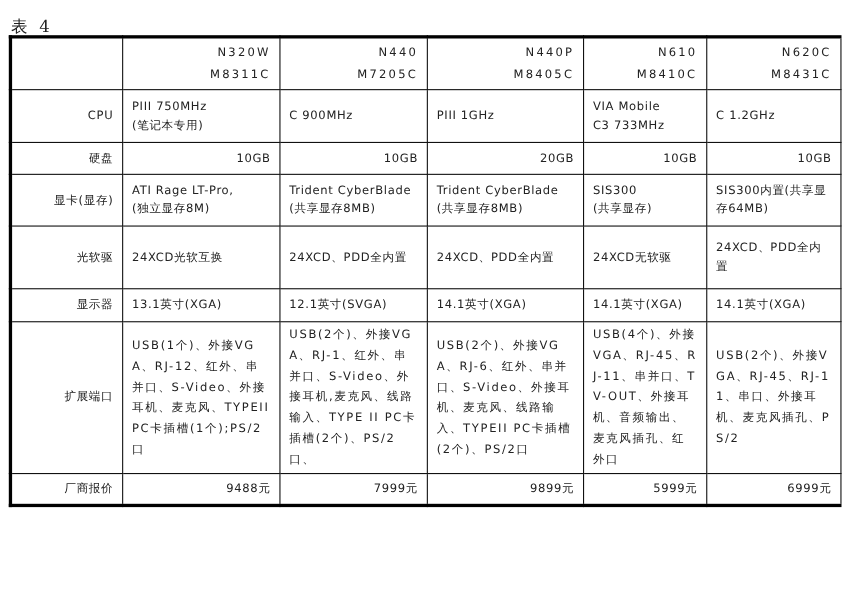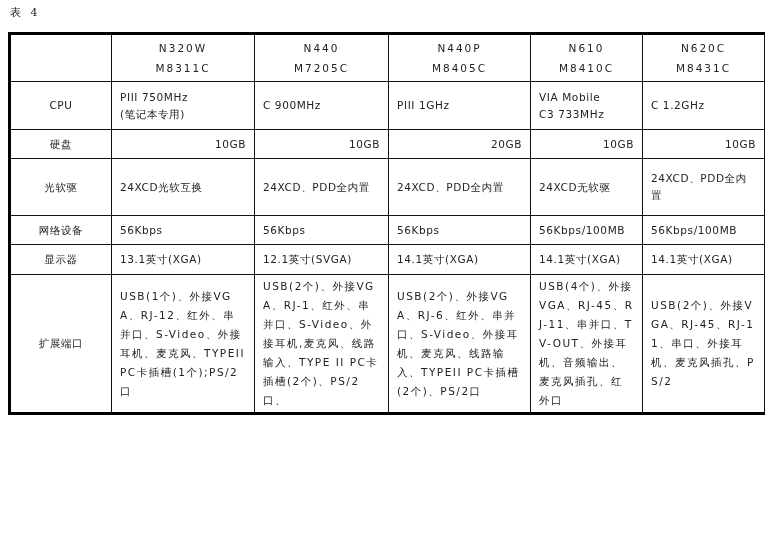--- a/index.html
+++ b/index.html
@@ -2,23 +2,23 @@
 <html><head>
 <meta charset="utf-8">
 <style>
   html, body { margin: 0; padding: 0; background: #ffffff; }
   body {
     width: 773px; height: 551px; position: relative; overflow: hidden;
     font-family: "DejaVu Sans", "Liberation Sans", sans-serif;
     color: #1a1a1a;
   }
   .caption {
-    position: absolute; left: 10px; top: 5px;
+    position: absolute; left: 10px; top: 15px;
     font-family: "DejaVu Serif", "Liberation Serif", serif;
-    font-size: 11px; letter-spacing: 3px; color: #222;
+    font-size: 15px; letter-spacing: 3px; color: #222;
   }
   table.spec {
     position: absolute; left: 8px; top: 32px;
     width: 755px;
     border-collapse: collapse;
     table-layout: fixed;
     border: 3px solid #000;
     border-right: 1px dashed #333;
   }
   table.spec td, table.spec th {
@@ -26,25 +26,25 @@
     font-size: 10.5px;
     font-weight: normal;
     line-height: 17px;
     padding: 2px 8px;
     vertical-align: middle;
     letter-spacing: 0.6px;
     color: #222;
     word-break: break-all;
   }
   table.spec th.model {
-    text-align: center;
+    text-align: right;
     line-height: 20px;
     letter-spacing: 2px;
   }
-  td.label { text-align: center; letter-spacing: 3px; }
+  td.label { text-align: right; letter-spacing: 3px; }
   td.center { text-align: right; }
   td.left { text-align: left; }
   .ports { line-height: 19px !important; letter-spacing: 1.5px !important; }
   .ml { white-space: pre-line; }
 </style>
 </head>
 <body>
 
 <div class="caption">表 4</div>
 
@@ -79,46 +79,58 @@
       <td class="left ml">C 1.2GHz</td>
     </tr>
     <tr style="height:29px">
       <td class="label">硬盘</td>
       <td class="center">10GB</td>
       <td class="center">10GB</td>
       <td class="center">20GB</td>
       <td class="center">10GB</td>
       <td class="center">10GB</td>
     </tr>
+    <tr style="height:47px">
+      <td class="label">显卡(显存)</td>
+      <td class="left ml">ATI Rage LT-Pro,
+(独立显存8M)</td>
+      <td class="left ml">Trident CyberBlade
+(共享显存8MB)</td>
+      <td class="left ml">Trident CyberBlade
+(共享显存8MB)</td>
+      <td class="left ml">SIS300
+(共享显存)</td>
+      <td class="left ml">SIS300内置(共享显存64MB)</td>
+    </tr>
     <tr style="height:57px">
       <td class="label">光软驱</td>
       <td class="left">24XCD光软互换</td>
       <td class="left">24XCD、PDD全内置</td>
       <td class="left">24XCD、PDD全内置</td>
       <td class="left">24XCD无软驱</td>
       <td class="left">24XCD、PDD全内置</td>
-    </tr>
-    <tr style="height:29px">
-      <td class="label">网络设备</td>
-      <td class="left">56Kbps</td>
-      <td class="left">56Kbps</td>
-      <td class="left">56Kbps</td>
-      <td class="left">56Kbps/100MB</td>
-      <td class="left">56Kbps/100MB</td>
     </tr>
     <tr style="height:30px">
       <td class="label">显示器</td>
       <td class="left">13.1英寸(XGA)</td>
       <td class="left">12.1英寸(SVGA)</td>
       <td class="left">14.1英寸(XGA)</td>
       <td class="left">14.1英寸(XGA)</td>
       <td class="left">14.1英寸(XGA)</td>
     </tr>
     <tr style="height:131px">
       <td class="label">扩展端口</td>
       <td class="left ports">USB(1个)、外接VGA、RJ-12、红外、串并口、S-Video、外接耳机、麦克风、TYPEII PC卡插槽(1个);PS/2口</td>
       <td class="left ports">USB(2个)、外接VGA、RJ-1、红外、串并口、S-Video、外接耳机,麦克风、线路输入、TYPE II PC卡插槽(2个)、PS/2口、</td>
       <td class="left ports">USB(2个)、外接VGA、RJ-6、红外、串并口、S-Video、外接耳机、麦克风、线路输入、TYPEII PC卡插槽(2个)、PS/2口</td>
       <td class="left ports">USB(4个)、外接VGA、RJ-45、RJ-11、串并口、TV-OUT、外接耳机、音频输出、麦克风插孔、红外口</td>
       <td class="left ports">USB(2个)、外接VGA、RJ-45、RJ-11、串口、外接耳机、麦克风插孔、PS/2</td>
     </tr>
+    <tr style="height:29px">
+      <td class="label">厂商报价</td>
+      <td class="center">9488元</td>
+      <td class="center">7999元</td>
+      <td class="center">9899元</td>
+      <td class="center">5999元</td>
+      <td class="center">6999元</td>
+    </tr>
   </tbody>
 </table>
 
 </body></html>

